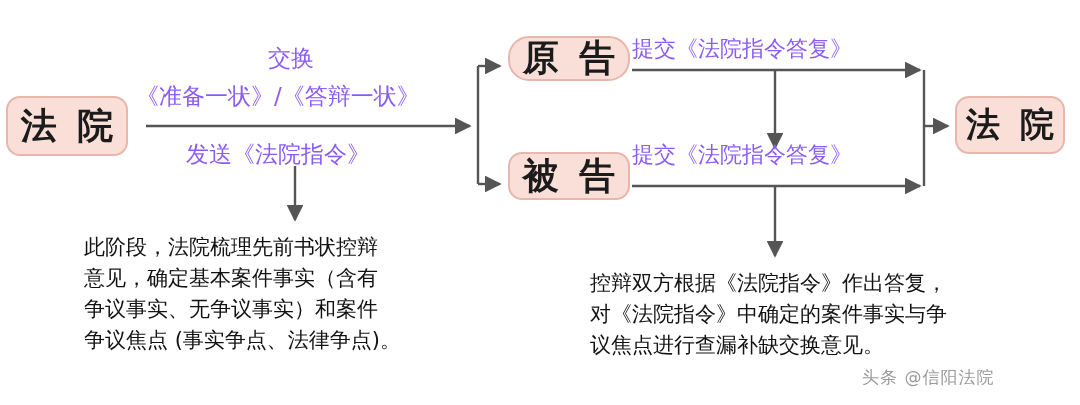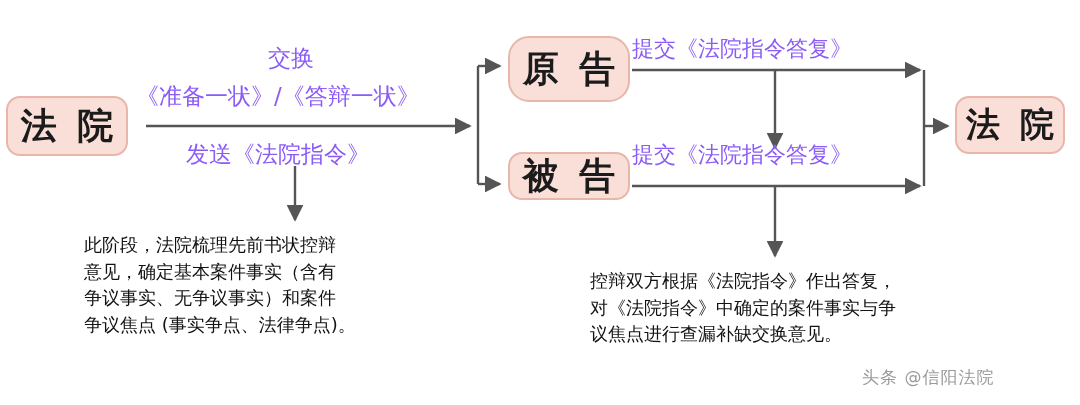--- a/index.html
+++ b/index.html
@@ -21,42 +21,42 @@
     border-radius:14px;
     display:flex;align-items:center;justify-content:center;
     color:#1b1b1b;
     font-weight:bold;
     font-family:"DejaVu Serif","Liberation Serif",serif;
     letter-spacing:4px;
     text-indent:4px;
     box-shadow:0 0 0 0 rgba(0,0,0,0);
   }
   #node-court-left{left:6px;top:96px;width:122px;height:60px;font-size:36px;}
-  #node-plaintiff {left:508px;top:36px;width:122px;height:66px;font-size:36px;border-radius:21px;}
+  #node-plaintiff {left:508px;top:36px;width:122px;height:45px;font-size:36px;border-radius:21px;}
   #node-defendant {left:508px;top:152px;width:122px;height:48px;font-size:36px;}
   #node-court-right{left:955px;top:96px;width:110px;height:58px;font-size:34px;}
 
   .lbl{
     position:absolute;
     color:#8b5cf6;
     font-size:21px;
     line-height:1.22;
     white-space:nowrap;
     font-family:"DejaVu Sans","Liberation Sans",sans-serif;
   }
   #lbl-exchange     {left:268px;top:44px;font-size:23px;}
   #lbl-pleadings    {left:136px;top:82px;font-size:23px;}
   #lbl-send-order   {left:186px;top:140px;font-size:23px;}
   #lbl-plaintiff-sub{left:632px;top:36px;font-size:22px;}
   #lbl-defendant-sub{left:632px;top:142px;font-size:22px;}
 
   .para{
     position:absolute;
     color:#121212;
-    font-size:18px;
+    font-size:21px;
     line-height:1.48;
     font-family:"DejaVu Sans","Liberation Sans",sans-serif;
     white-space:pre-line;
     text-align:left;
   }
   #para-left{left:84px;top:232px;width:440px;}
   #para-right{left:590px;top:268px;width:470px;}
 
   #watermark{
     position:absolute;

